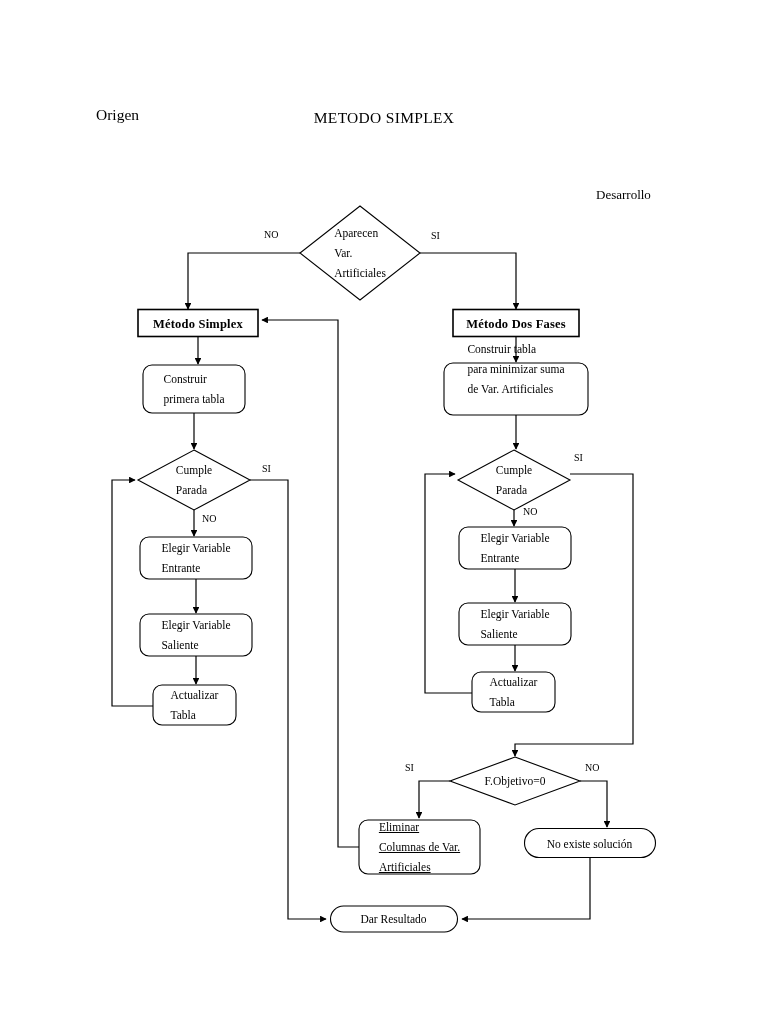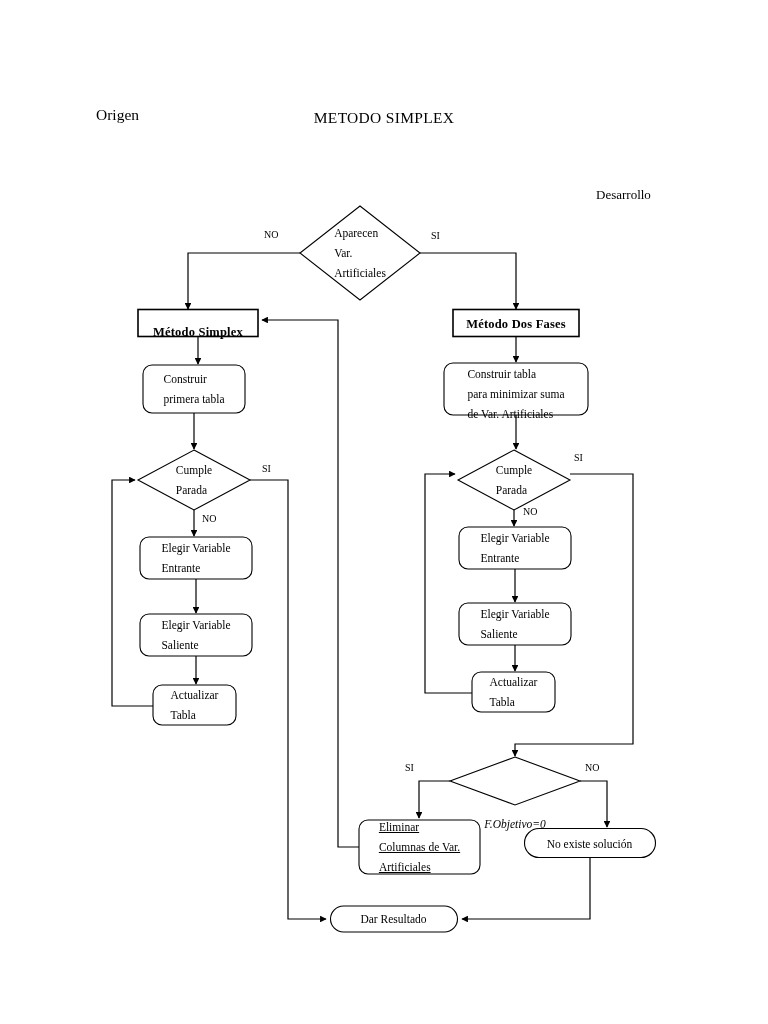--- a/index.html
+++ b/index.html
@@ -179,44 +179,44 @@
 
       <rect x="524.5" y="828.5" width="131" height="29" rx="14.5" ry="14.5"></rect>
 
       <rect x="330.5" y="906" width="127" height="26" rx="13" ry="13"></rect>
     </g>
   </svg>
 
   <div class="node-label" style="left:300px; top:206px; width:120px; height:94px;">Aparecen
 Var.
 Artificiales</div>
-  <div class="node-label bold" style="left:138px; top:310px; width:120px; height:27px;margin-top:8px;">Método Simplex</div>
+  <div class="node-label bold" style="left:138px; top:310px; width:120px; height:27px;">Método Simplex</div>
   <div class="node-label bold" style="left:453px; top:310px; width:126px; height:27px;">Método Dos Fases</div>
   <div class="node-label" style="left:143px; top:365px; width:102px; height:48px;">Construir
 primera tabla</div>
-  <div class="node-label" style="left:444px; top:368px; width:144px; height:52px;">Construir tabla
+  <div class="node-label" style="left:444px; top:343px; width:144px; height:52px;">Construir tabla
 para minimizar suma
 de Var. Artificiales</div>
   <div class="node-label" style="left:138px; top:450px; width:112px; height:60px;">Cumple
 Parada</div>
   <div class="node-label" style="left:458px; top:450px; width:112px; height:60px;">Cumple
 Parada</div>
   <div class="node-label" style="left:140px; top:537px; width:112px; height:42px;">Elegir Variable
 Entrante</div>
   <div class="node-label" style="left:459px; top:527px; width:112px; height:42px;">Elegir Variable
 Entrante</div>
   <div class="node-label" style="left:140px; top:614px; width:112px; height:42px;">Elegir Variable
 Saliente</div>
   <div class="node-label" style="left:459px; top:603px; width:112px; height:42px;">Elegir Variable
 Saliente</div>
   <div class="node-label" style="left:153px; top:685px; width:83px; height:40px;">Actualizar
 Tabla</div>
   <div class="node-label" style="left:472px; top:672px; width:83px; height:40px;">Actualizar
 Tabla</div>
-  <div class="node-label" style="left:450px; top:800px; width:130px; height:48px;font-style:italic;">F.Objetivo=0</div>
+  <div class="node-label" style="left:450px; top:757px; width:130px; height:48px;">F.Objetivo=0</div>
   <div class="node-label" style="left:359px; top:820px; width:121px; height:54px;text-decoration:underline;">Eliminar
 Columnas de Var.
 Artificiales</div>
   <div class="node-label" style="left:524px; top:829px; width:131px; height:29px;">No existe solución</div>
   <div class="node-label" style="left:330px; top:906px; width:127px; height:26px;">Dar Resultado</div>
 
   <div class="edge-label" style="left:264px; top:229px;">NO</div>
   <div class="edge-label" style="left:431px; top:230px;">SI</div>
   <div class="edge-label" style="left:262px; top:463px;">SI</div>
   <div class="edge-label" style="left:202px; top:513px;">NO</div>

